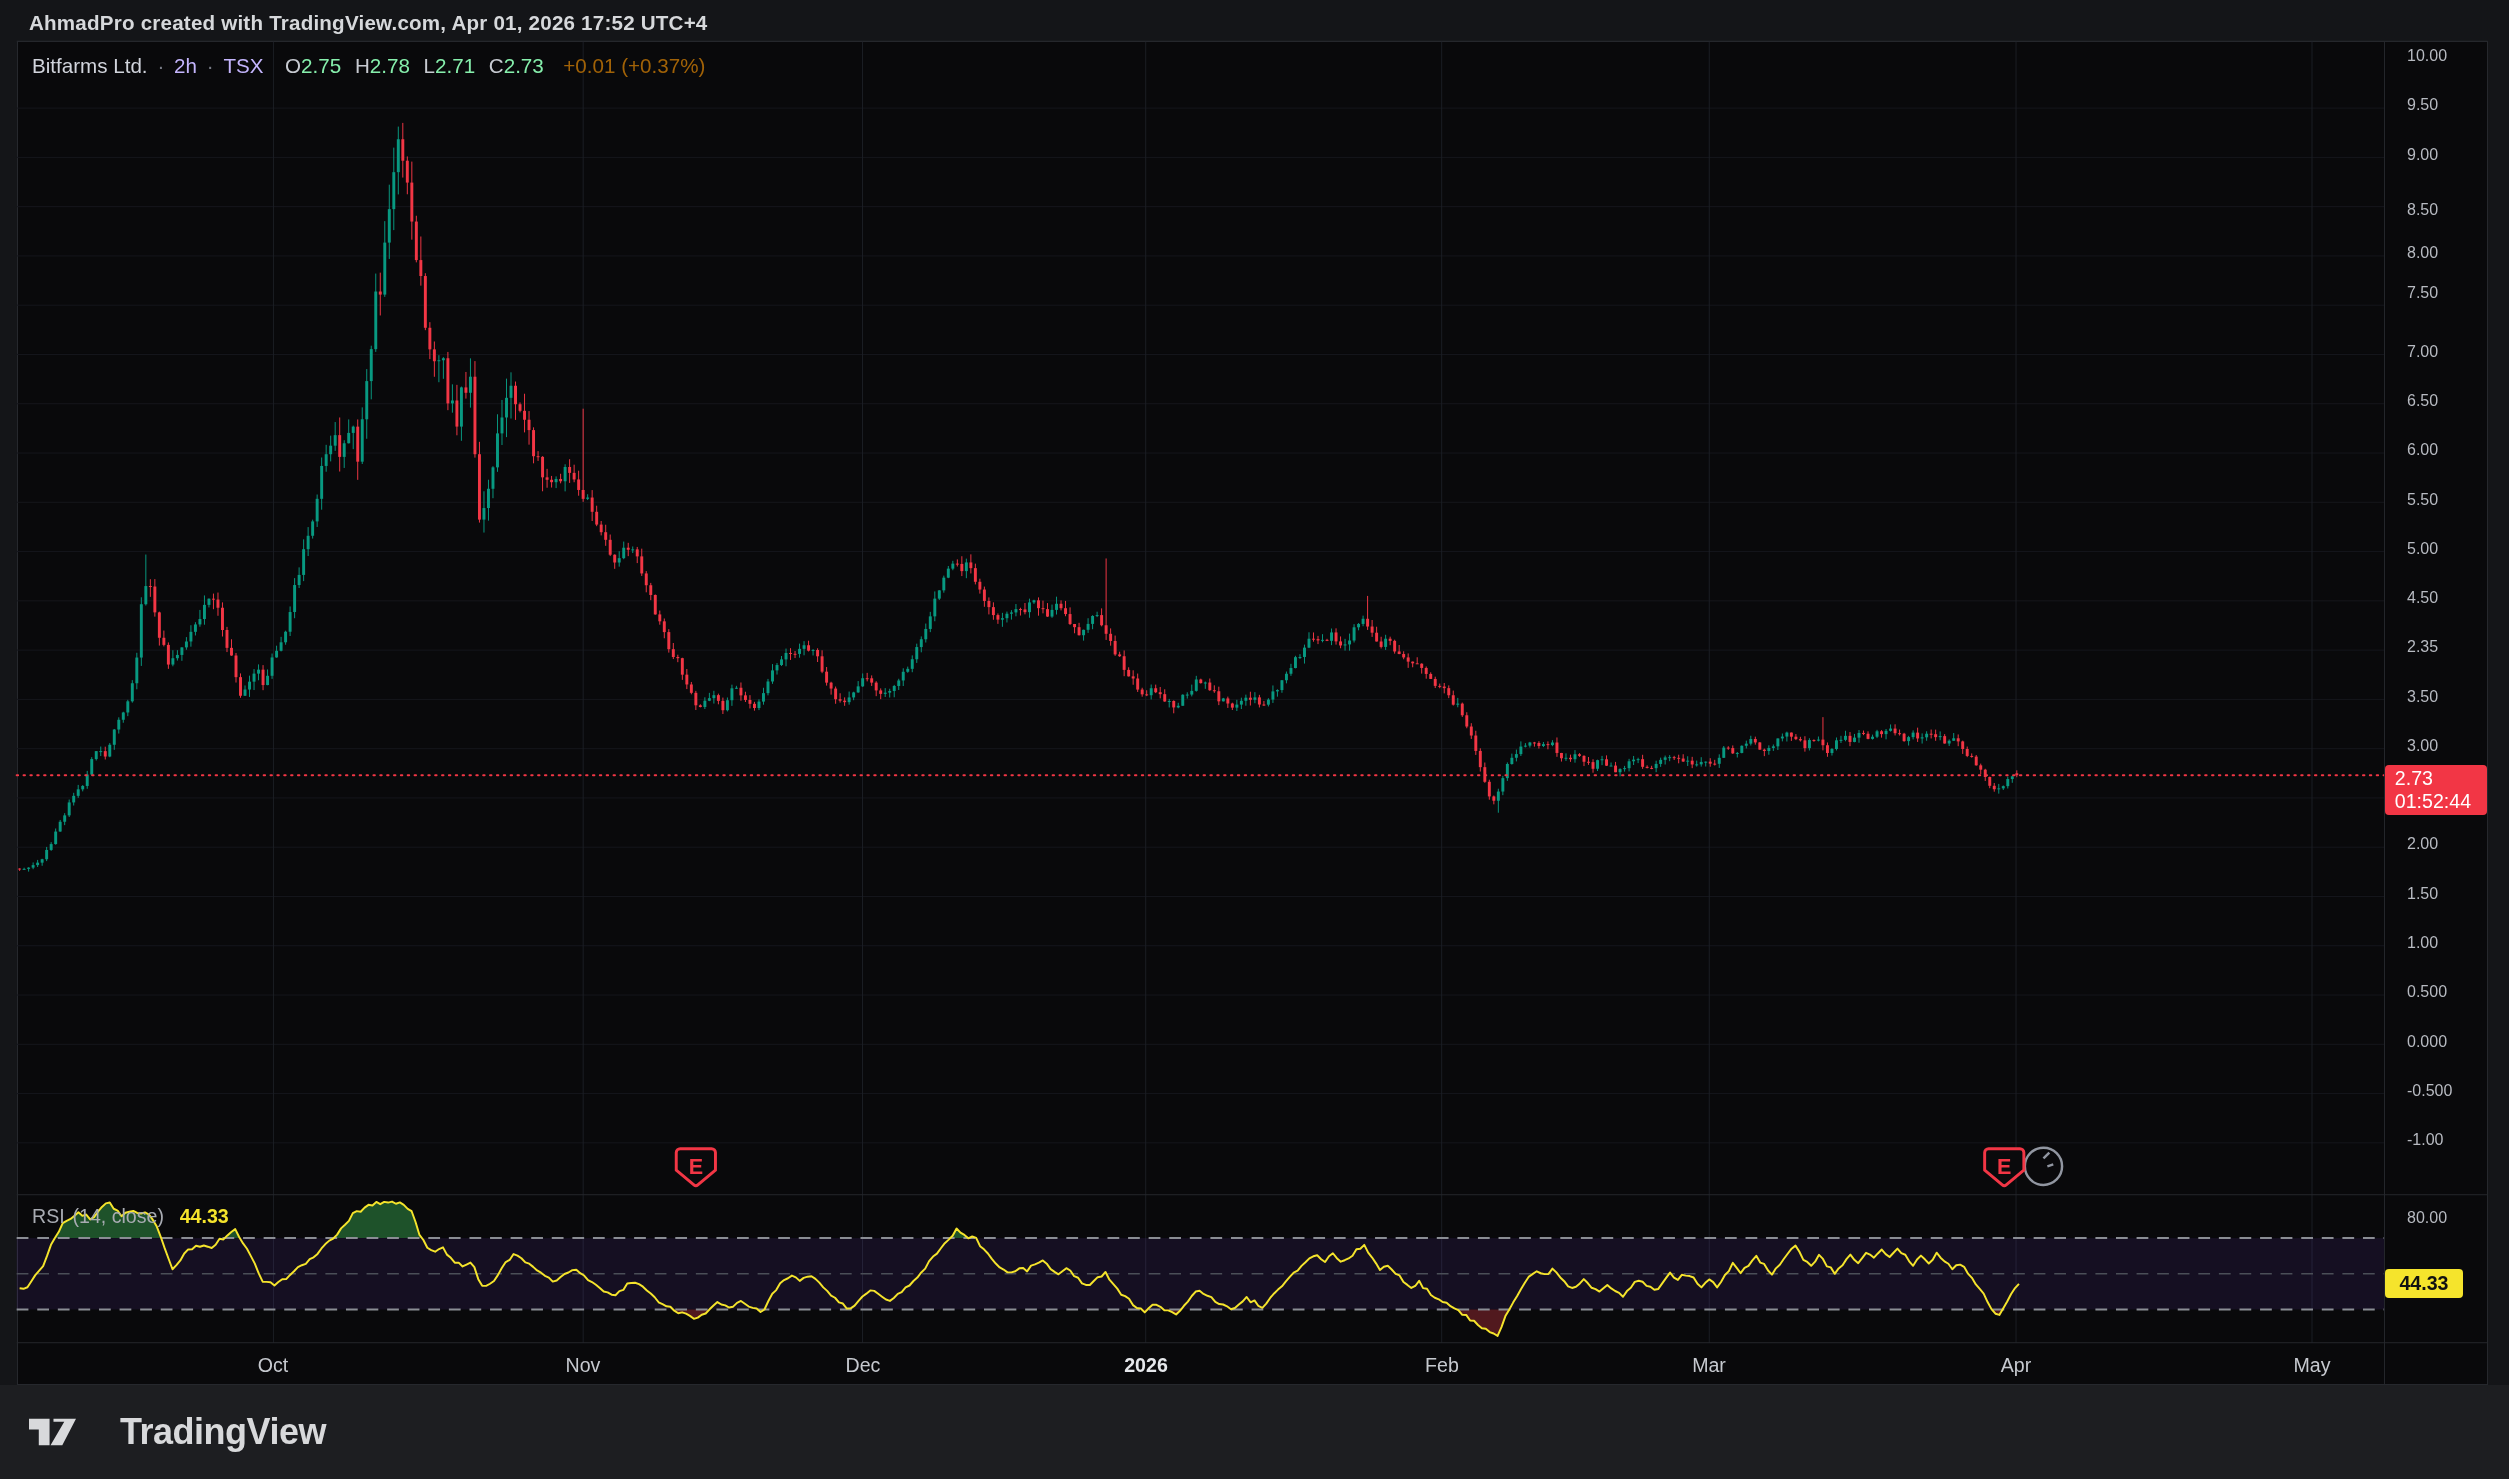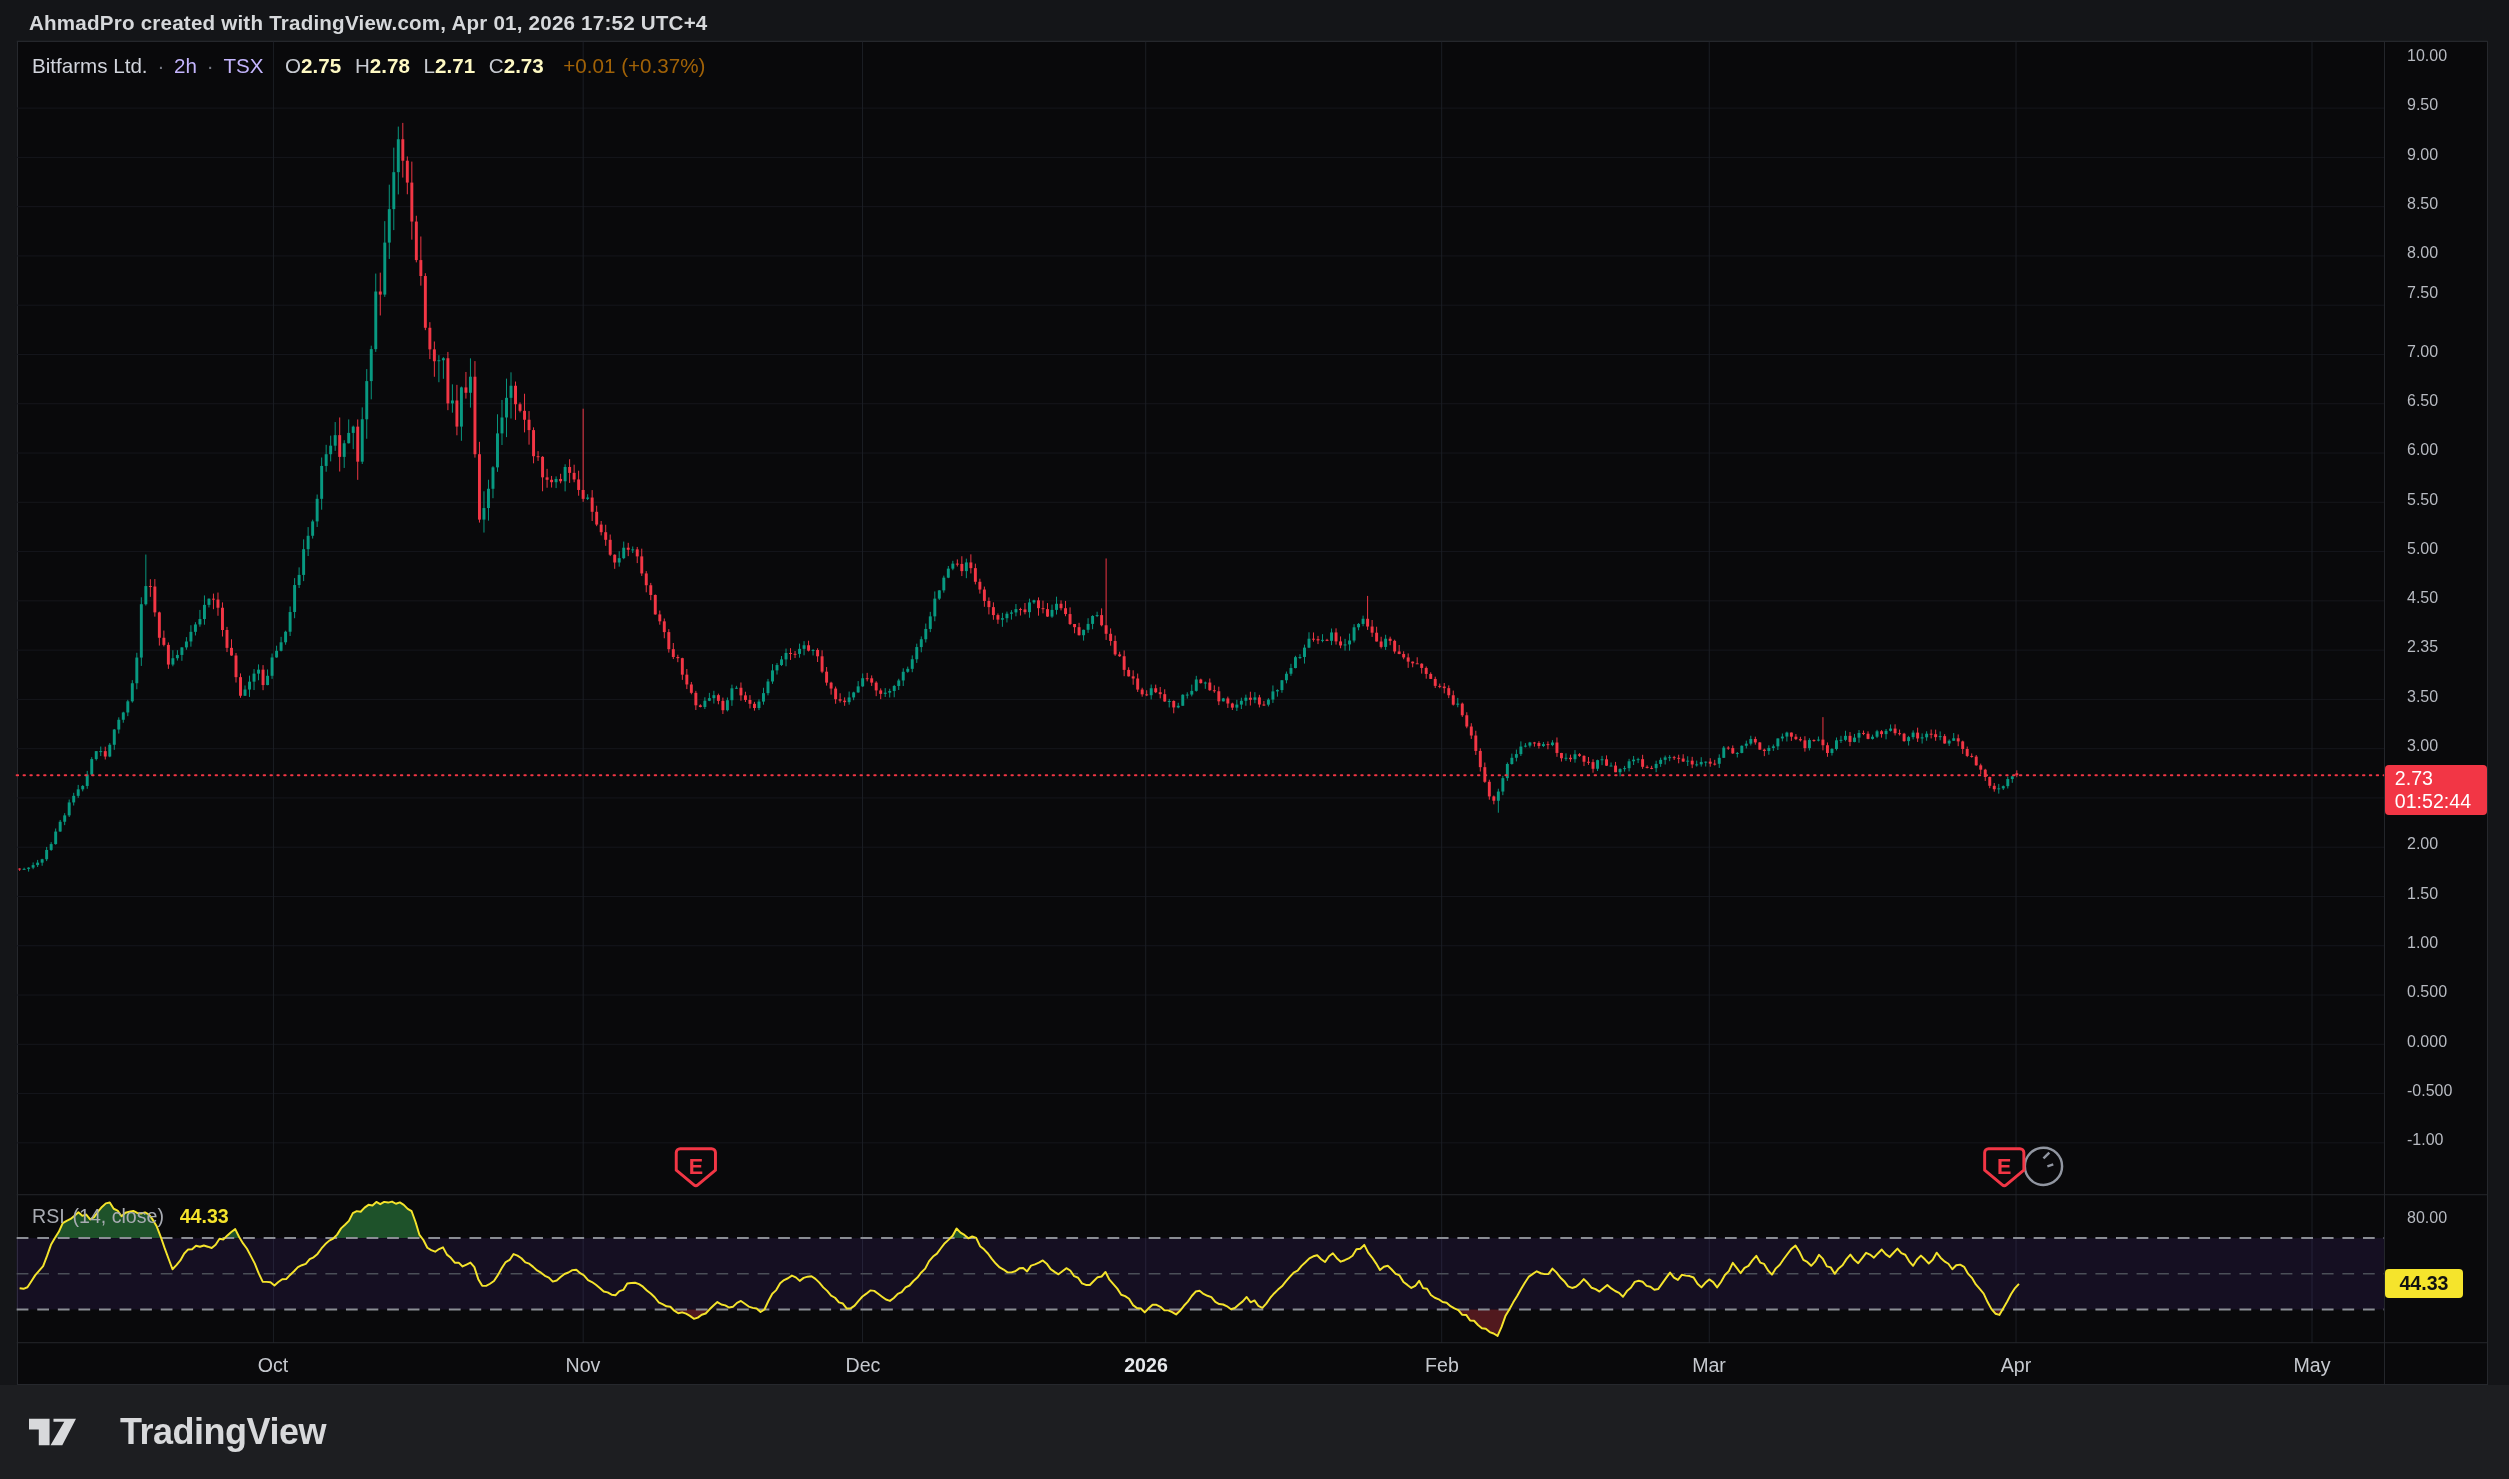--- a/index.html
+++ b/index.html
@@ -12,21 +12,21 @@
   .chart-frame{position:absolute;left:16.7px;top:41px;width:2471px;height:1344px;
                background:#09090b;border:1px solid #26282d;box-sizing:border-box;}
   #chart-svg{position:absolute;left:0;top:0;}
   .legend{position:absolute;left:32px;top:54px;display:flex;align-items:center;font-size:20.6px;z-index:5;}
   .legend .sym{color:#d1d4dc;}
   .legend .dim{color:#787b86;margin:0 9.8px;}
   .legend .part{color:#c4b5fd;}
   .legend .ohlc{display:flex;margin-left:21.6px;}
   .legend .ohlc .pair{margin-right:13.7px;}
   .legend .ohlc .l{color:#c7cad1;}
-  .legend .ohlc .v{color:#fef9c3;font-weight:bold;}
+  .legend .ohlc .v{color:#86efac;}
   .legend .chg{color:#a16207;margin-left:5.9px;}
   .rsi-legend{position:absolute;left:32px;top:1205px;display:flex;align-items:center;font-size:19.6px;z-index:5;}
   .rsi-legend .t{color:#a8abb2;}
   .rsi-legend .p{color:#a8abb2;margin-left:7.8px;}
   .rsi-legend .v{color:#f5e42c;margin-left:15.7px;font-weight:600;}
   .axis-label{position:absolute;color:#b7bac1;font-size:16px;z-index:4;margin-left:10px;}
   .time-label{position:absolute;color:#c6c9cf;font-size:19.6px;transform:translateX(-50%);top:1354px;z-index:4;}
   .time-label.bold{font-weight:700;color:#e6e8ec;}
   .price-tag{position:absolute;left:2385px;width:102px;background:#f23645;border-radius:3.9px;
              color:#fff;font-size:19.6px;line-height:22.5px;padding:2px 0 2.9px 9.8px;box-sizing:border-box;z-index:6;}
@@ -1025,21 +1025,21 @@
 <div class="rsi-legend">
   <span class="t">RSI</span>
   <span class="p">(14, close)</span>
   <span class="v">44.33</span>
 </div>
 
 <div id="price-axis">
     <div class="axis-label" style="left: 2397px; top: 47px;">10.00</div>
     <div class="axis-label" style="left: 2397px; top: 96px;">9.50</div>
     <div class="axis-label" style="left: 2397px; top: 146px;">9.00</div>
-    <div class="axis-label" style="left: 2397px; top: 195px; text-align: right;">8.50</div>
+    <div class="axis-label" style="left: 2397px; top: 201px; text-align: right;">8.50</div>
     <div class="axis-label" style="left: 2397px; top: 244px;">8.00</div>
     <div class="axis-label" style="left: 2397px; top: 284px;">7.50</div>
     <div class="axis-label" style="left: 2397px; top: 343px;">7.00</div>
     <div class="axis-label" style="left: 2397px; top: 392px;">6.50</div>
     <div class="axis-label" style="left: 2397px; top: 441px;">6.00</div>
     <div class="axis-label" style="left: 2397px; top: 491px;">5.50</div>
     <div class="axis-label" style="left: 2397px; top: 540px;">5.00</div>
     <div class="axis-label" style="left: 2397px; top: 589px;">4.50</div>
     <div class="axis-label" style="left: 2397px; top: 638px;">2.35</div>
     <div class="axis-label" style="left: 2397px; top: 688px;">3.50</div>

